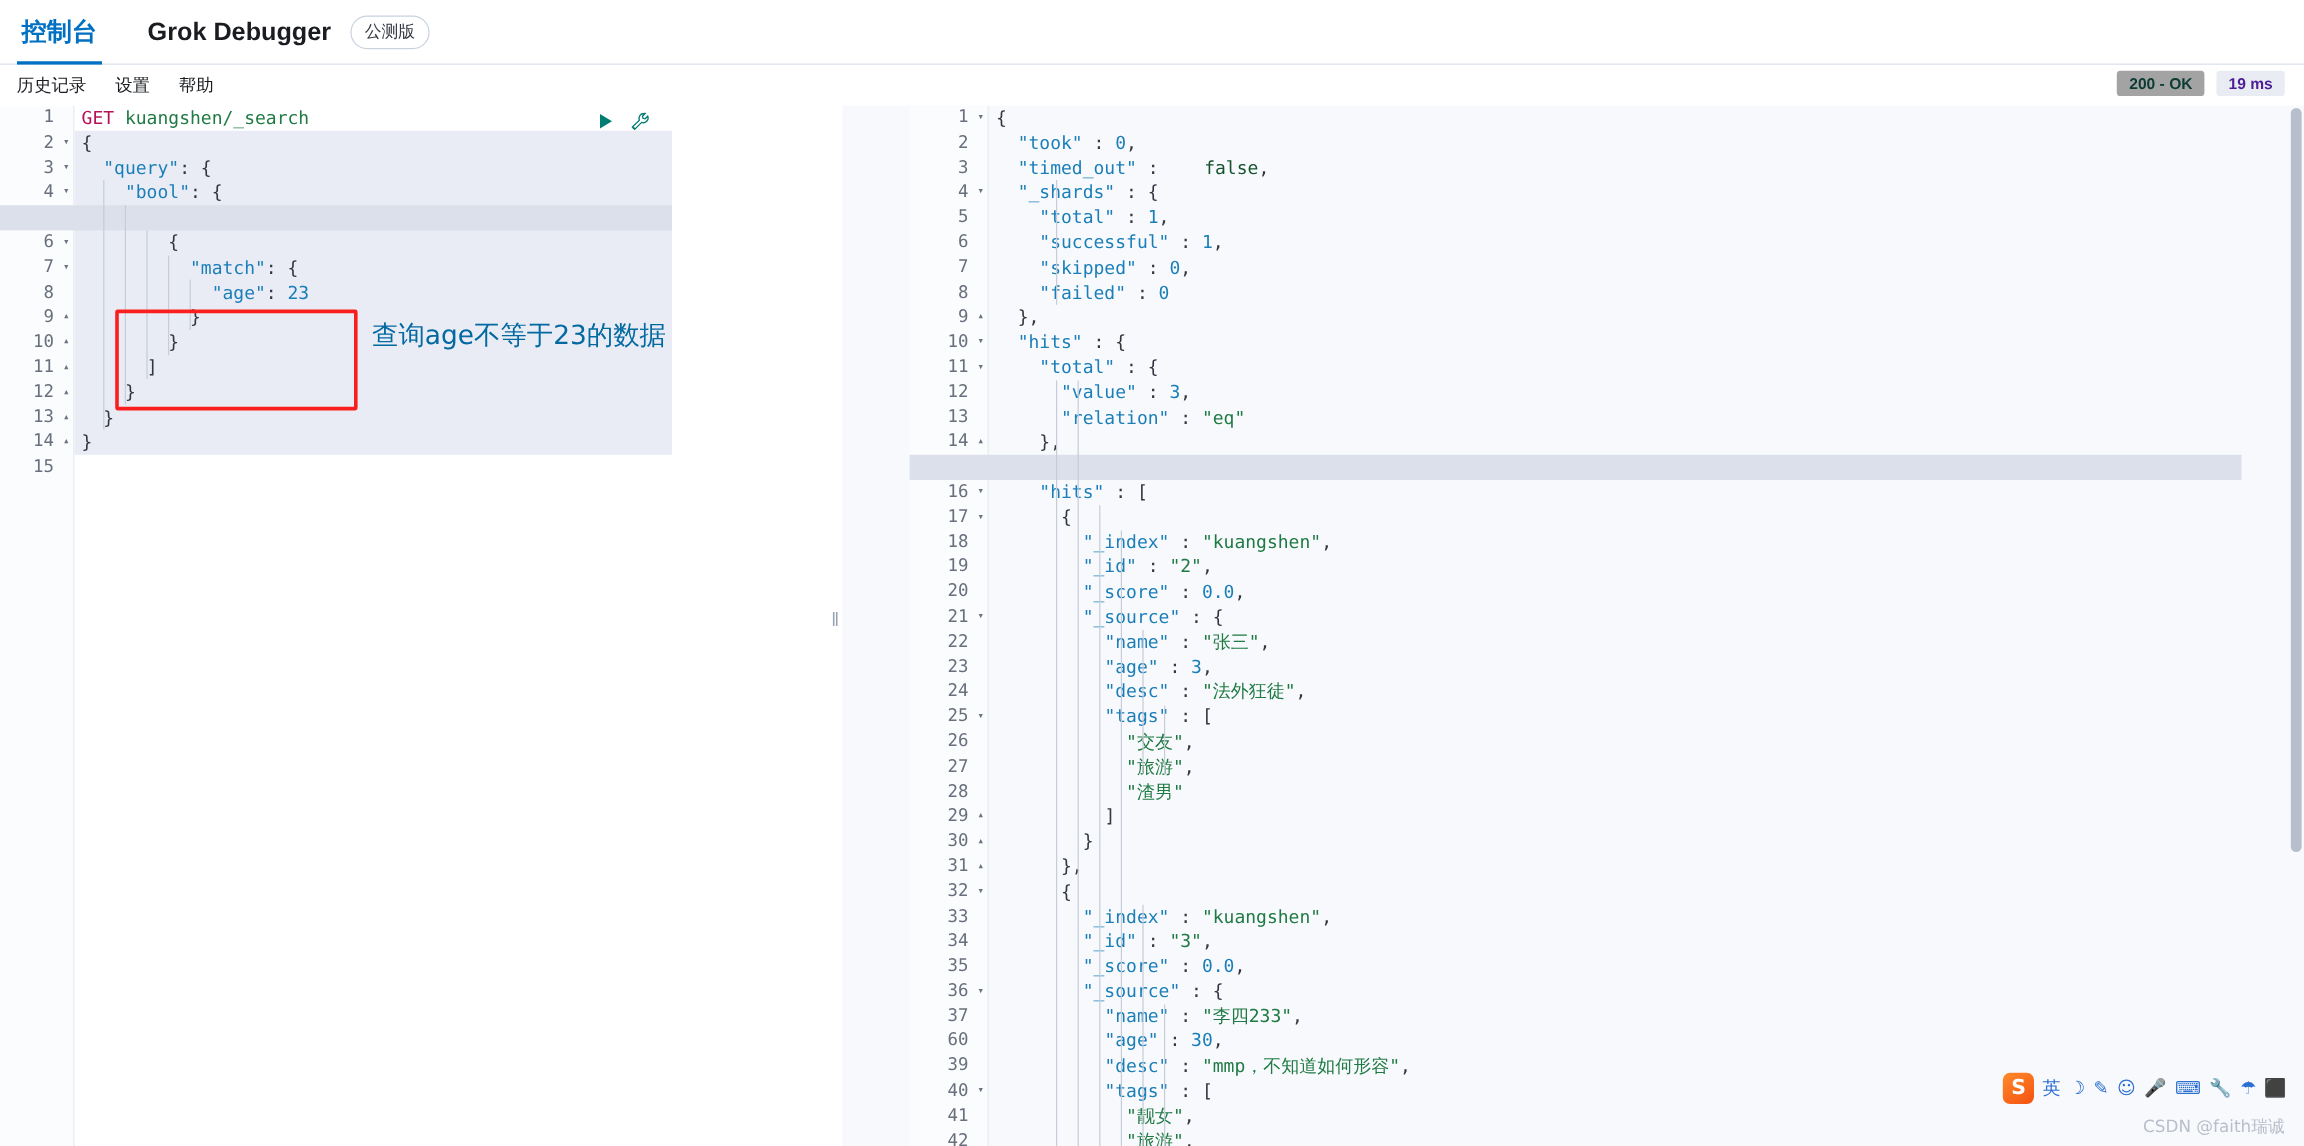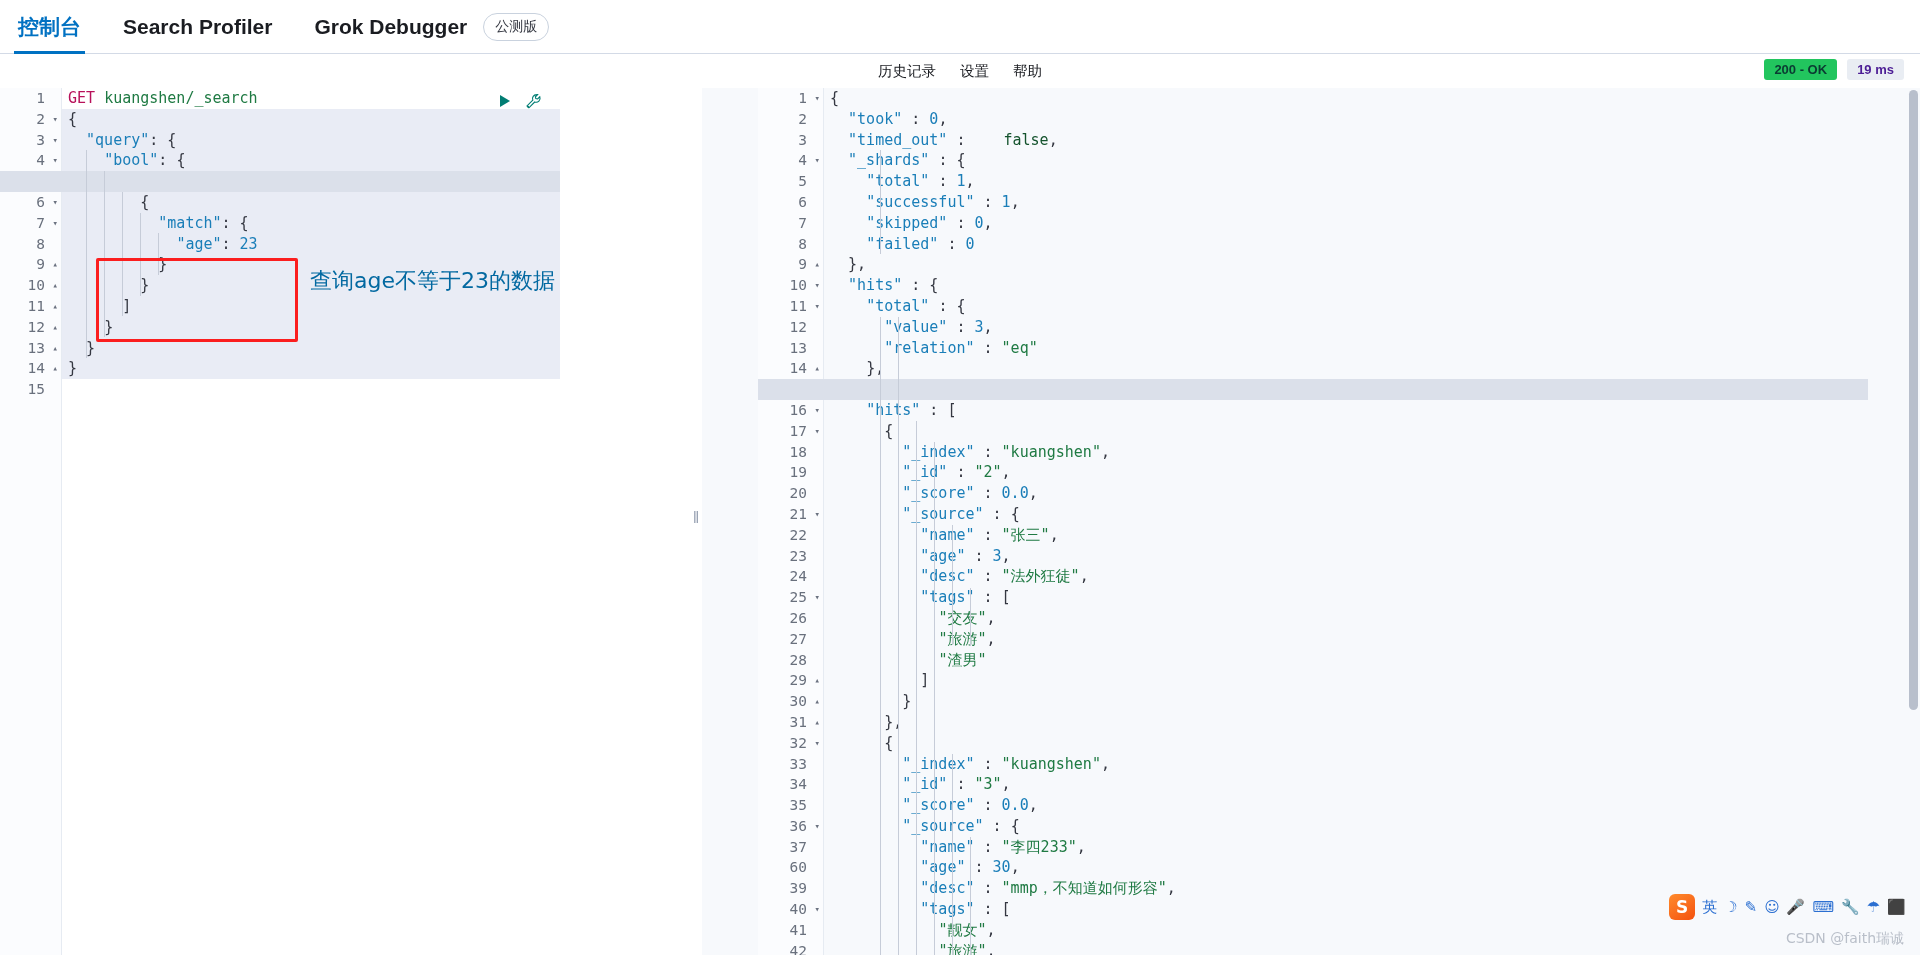--- a/index.html
+++ b/index.html
@@ -44,42 +44,41 @@
     vertical-align: middle;
     background:#fff;
     white-space:nowrap;
   }
 
   
   .submenu {
     height: 34px;
     display: flex;
     align-items: center;
-    padding-left: 24px;
+    padding-left: 14px;
     background: #fff;
     position: relative;
-    justify-content: center;
   }
   .submenu-item {
     font-size: 14.5px;
     color: #1a1c21;
     margin-right: 24px;
     cursor: pointer;
     white-space: nowrap;
   }
   .status-group {
     position: absolute;
     right: 16px;
     top: 5px;
     display: flex;
     align-items: center;
     gap: 10px;
   }
   .badge-ok {
-    background: #22c55e;
+    background: #a3a3a3;
     color: #0b3b32;
     font-size: 13px;
     font-weight: 700;
     border-radius: 3px;
     padding: 3px 10px;
     white-space: nowrap;
   }
   .badge-time {
     background: #e9edf3;
     color: #4c1d95;
@@ -287,21 +286,20 @@
     z-index: 20;
   }
 </style>
 </head>
 <body>
 
 <div class="app">
 
   <div class="topbar">
     <div class="topbar-tab active">控制台</div>
-    <div class="topbar-tab">Search Profiler</div>
     <div class="topbar-tab">Grok Debugger</div>
     <span class="beta-pill">公测版</span>
   </div>
 
   <div class="submenu">
     <div class="submenu-item">历史记录</div>
     <div class="submenu-item">设置</div>
     <div class="submenu-item">帮助</div>
 
     <div class="status-group">

